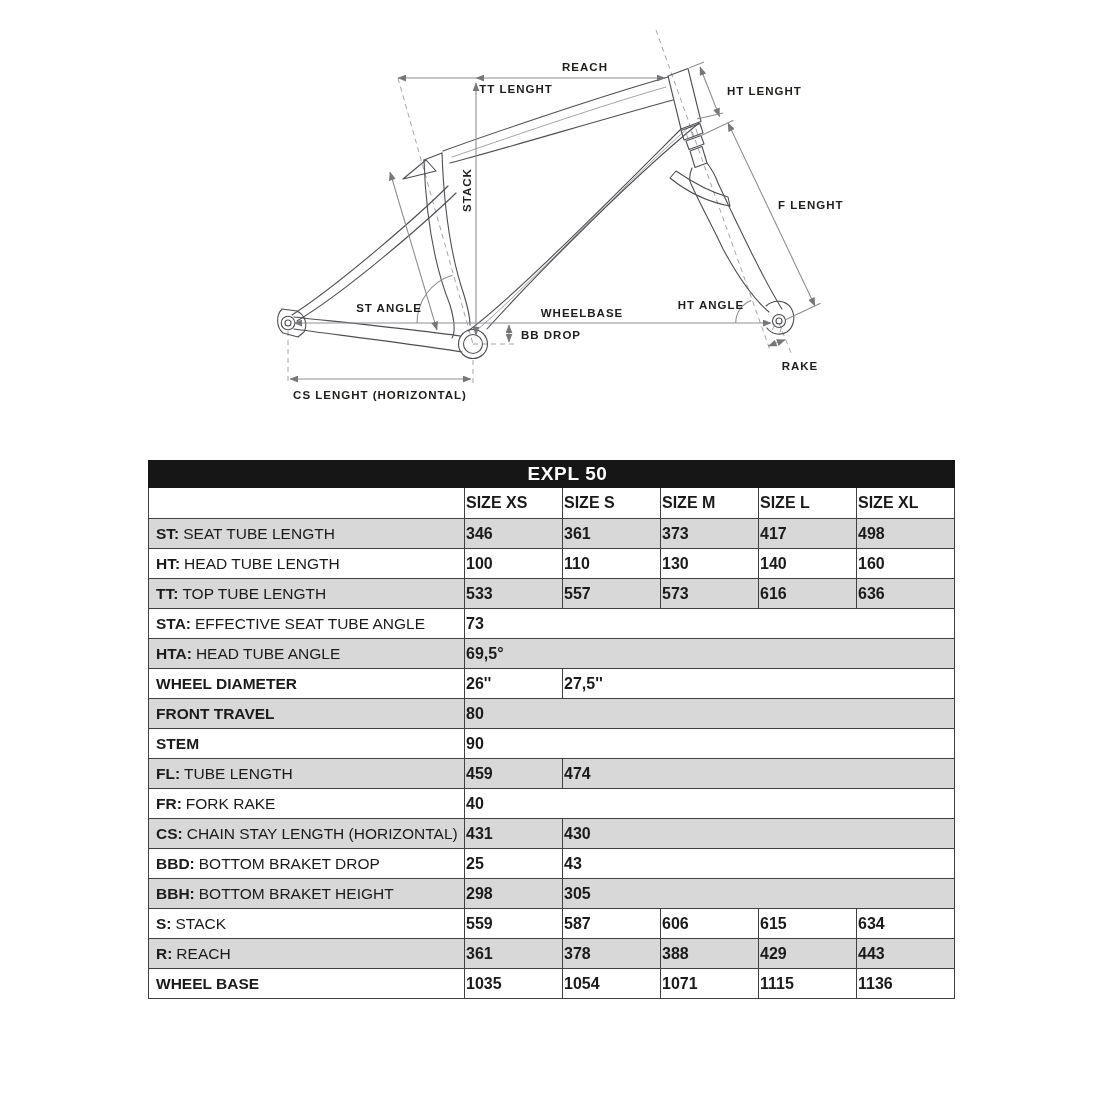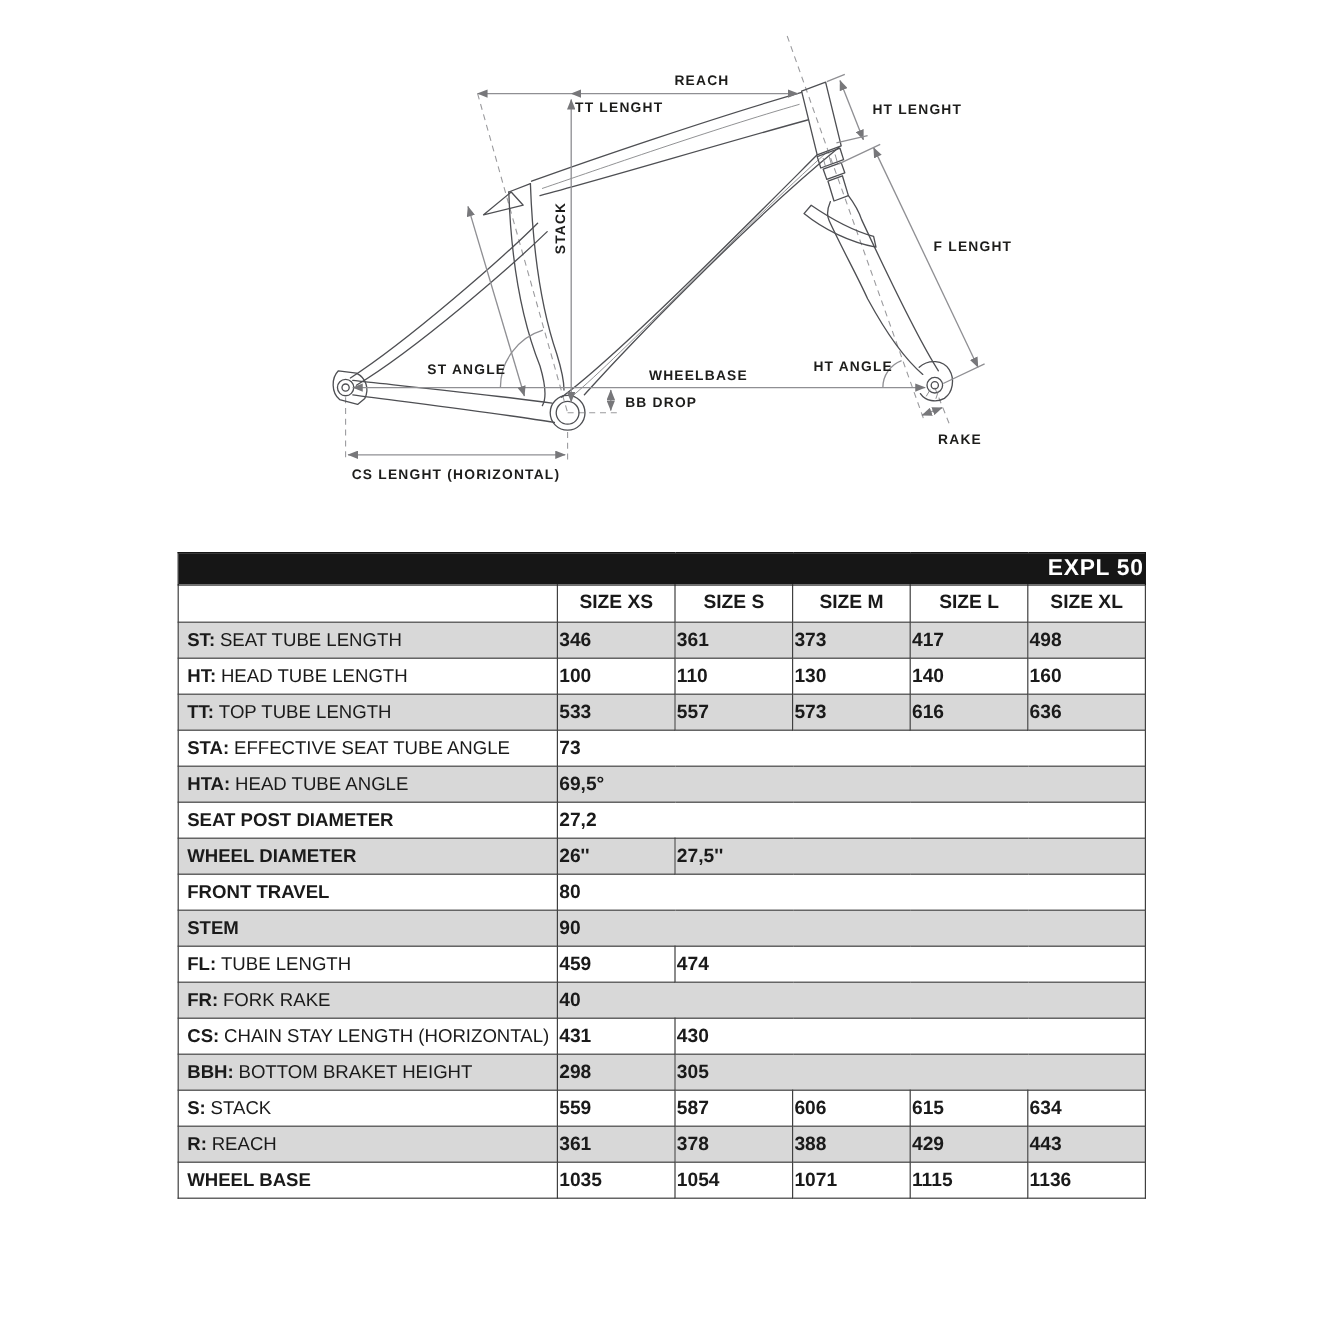--- a/index.html
+++ b/index.html
@@ -12,22 +12,22 @@
   .dims line,.dims path{fill:none;stroke:#8f8f93;stroke-width:1.1;}
   .dashes path{fill:none;stroke:#9a9a9d;stroke-width:0.9;stroke-dasharray:5 4;}
   .dlabels text{fill:#1d1d1b;font-family:"Liberation Sans",sans-serif;font-size:11.5px;
                 font-weight:bold;letter-spacing:1px;}
   
   #spec-table-wrap{position:absolute;left:148px;top:460px;width:806px;}
   table.spec{width:806px;table-layout:fixed;border-collapse:collapse;}
   table.spec td,table.spec th{border:1.5px solid #404040;box-sizing:border-box;
       font-family:"Liberation Sans",sans-serif;white-space:nowrap;overflow:hidden;}
   tr.title-row th{background:#161616;color:#fff;height:27px;font-size:19px;
-      letter-spacing:.6px;font-weight:bold;text-align:right;border:1.5px solid #161616;padding-left:33px;}
-  tr.size-row th{height:31px;font-size:16px;font-weight:bold;text-align:center;background:#fff;}
+      letter-spacing:.6px;font-weight:bold;text-align:center;border:1.5px solid #161616;padding-left:33px;}
+  tr.size-row th{height:31px;font-size:16px;font-weight:bold;text-align:left;background:#fff;}
   tbody tr{height:30px;background:#fff;}
   tbody tr:nth-child(odd){background:#d8d8d8;}
   td.lbl{text-align:left;padding-left:7px;font-size:15.5px;}
   td.lbl .pfx{font-weight:bold;margin-top:22px;}
   td.lbl .rest{font-weight:normal;margin-left:4px;}
   td.lbl .pfx:empty + .rest{margin-left:0;}
   td.lbl .rest.allb{font-weight:bold;}
   td.val{font-weight:bold;font-size:16px;}
   td.span4{padding-right:42px;}
 </style>
@@ -180,24 +180,20 @@
         </tr>
         <tr>
           <td class="lbl"><span class="pfx">STA:</span><span class="rest">EFFECTIVE SEAT TUBE ANGLE</span></td>
           <td class="val" colspan="5">73</td>
         </tr>
         <tr>
           <td class="lbl"><span class="pfx">HTA:</span><span class="rest">HEAD TUBE ANGLE</span></td>
           <td class="val" colspan="5">69,5°</td>
         </tr>
         <tr>
-          <td class="lbl"><span class="pfx"></span><span class="rest allb">SEAT POST DIAMETER</span></td>
-          <td class="val" colspan="5">27,2</td>
-        </tr>
-        <tr>
           <td class="lbl"><span class="pfx"></span><span class="rest allb">WHEEL DIAMETER</span></td>
           <td class="val">26''</td>
           <td class="val span4" colspan="4">27,5''</td>
         </tr>
         <tr>
           <td class="lbl"><span class="pfx"></span><span class="rest allb">FRONT TRAVEL</span></td>
           <td class="val" colspan="5">80</td>
         </tr>
         <tr>
           <td class="lbl"><span class="pfx"></span><span class="rest allb">STEM</span></td>
@@ -209,20 +205,25 @@
           <td class="val span4" colspan="4">474</td>
         </tr>
         <tr>
           <td class="lbl"><span class="pfx">FR:</span><span class="rest">FORK RAKE</span></td>
           <td class="val" colspan="5">40</td>
         </tr>
         <tr>
           <td class="lbl"><span class="pfx">CS:</span><span class="rest">CHAIN STAY LENGTH (HORIZONTAL)</span></td>
           <td class="val">431</td>
           <td class="val span4" colspan="4">430</td>
+        </tr>
+        <tr>
+          <td class="lbl"><span class="pfx">BBD:</span><span class="rest">BOTTOM BRAKET DROP</span></td>
+          <td class="val">25</td>
+          <td class="val span4" colspan="4">43</td>
         </tr>
         <tr>
           <td class="lbl"><span class="pfx">BBH:</span><span class="rest">BOTTOM BRAKET HEIGHT</span></td>
           <td class="val">298</td>
           <td class="val span4" colspan="4">305</td>
         </tr>
         <tr>
           <td class="lbl"><span class="pfx">S:</span><span class="rest">STACK</span></td>
           <td class="val">559</td>
           <td class="val">587</td>

